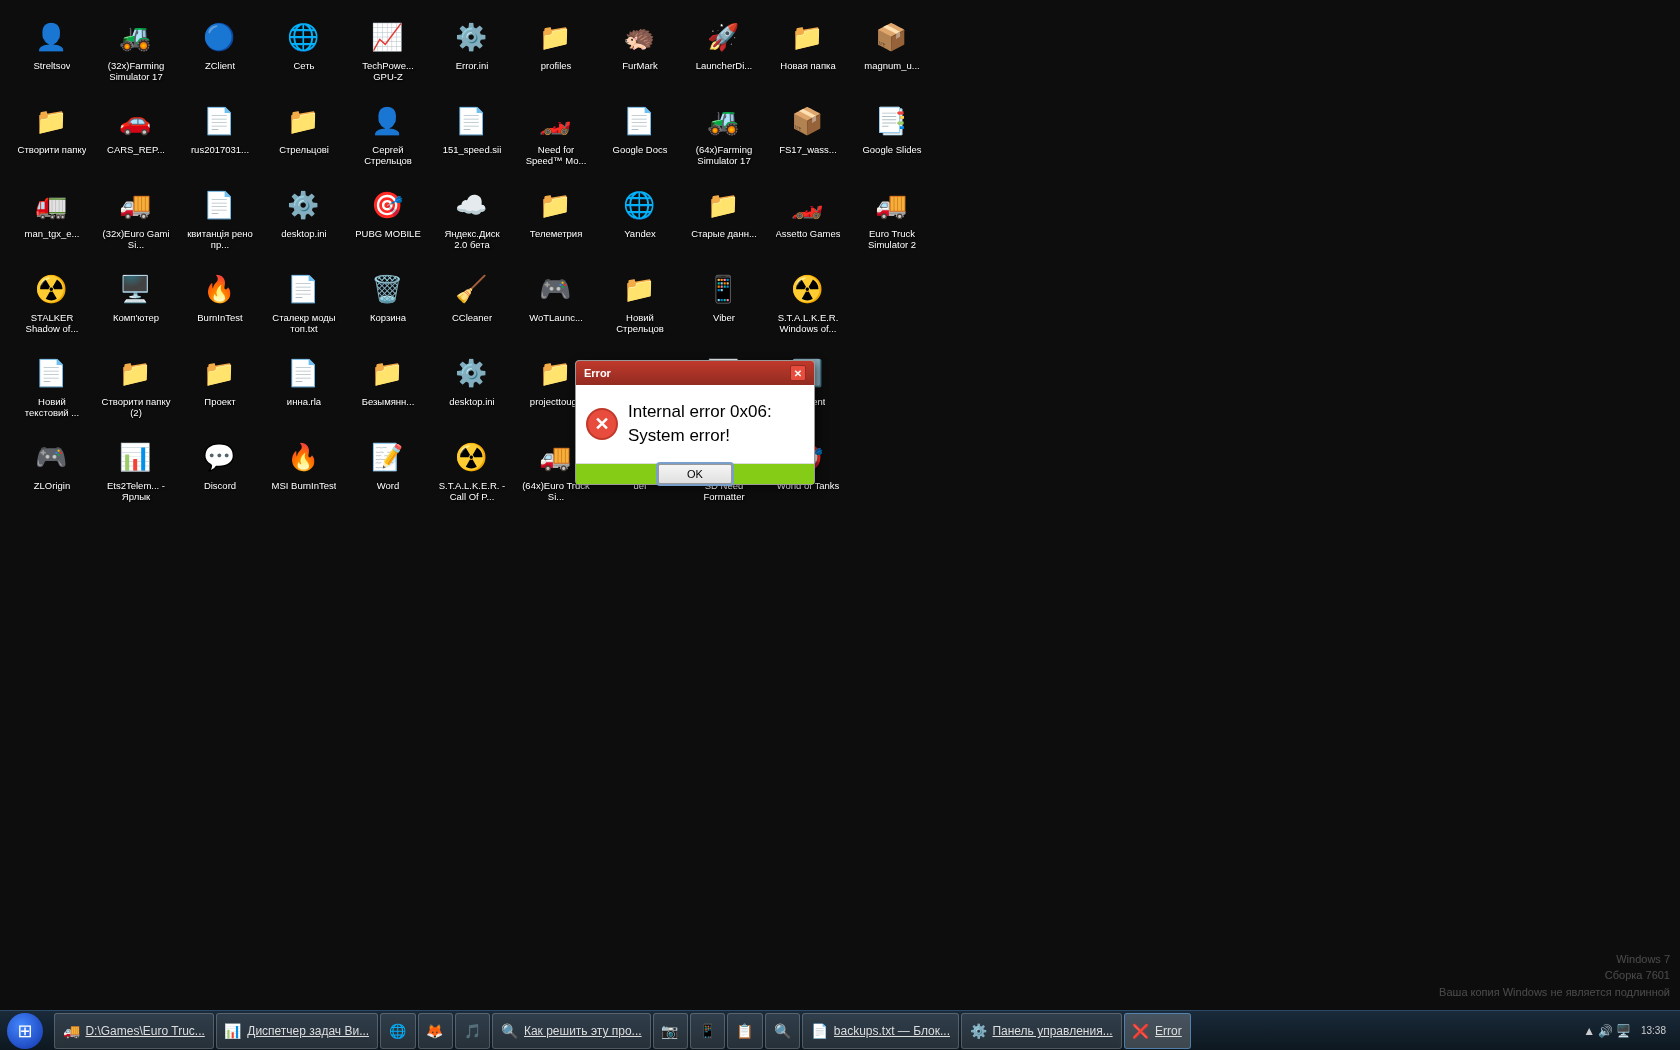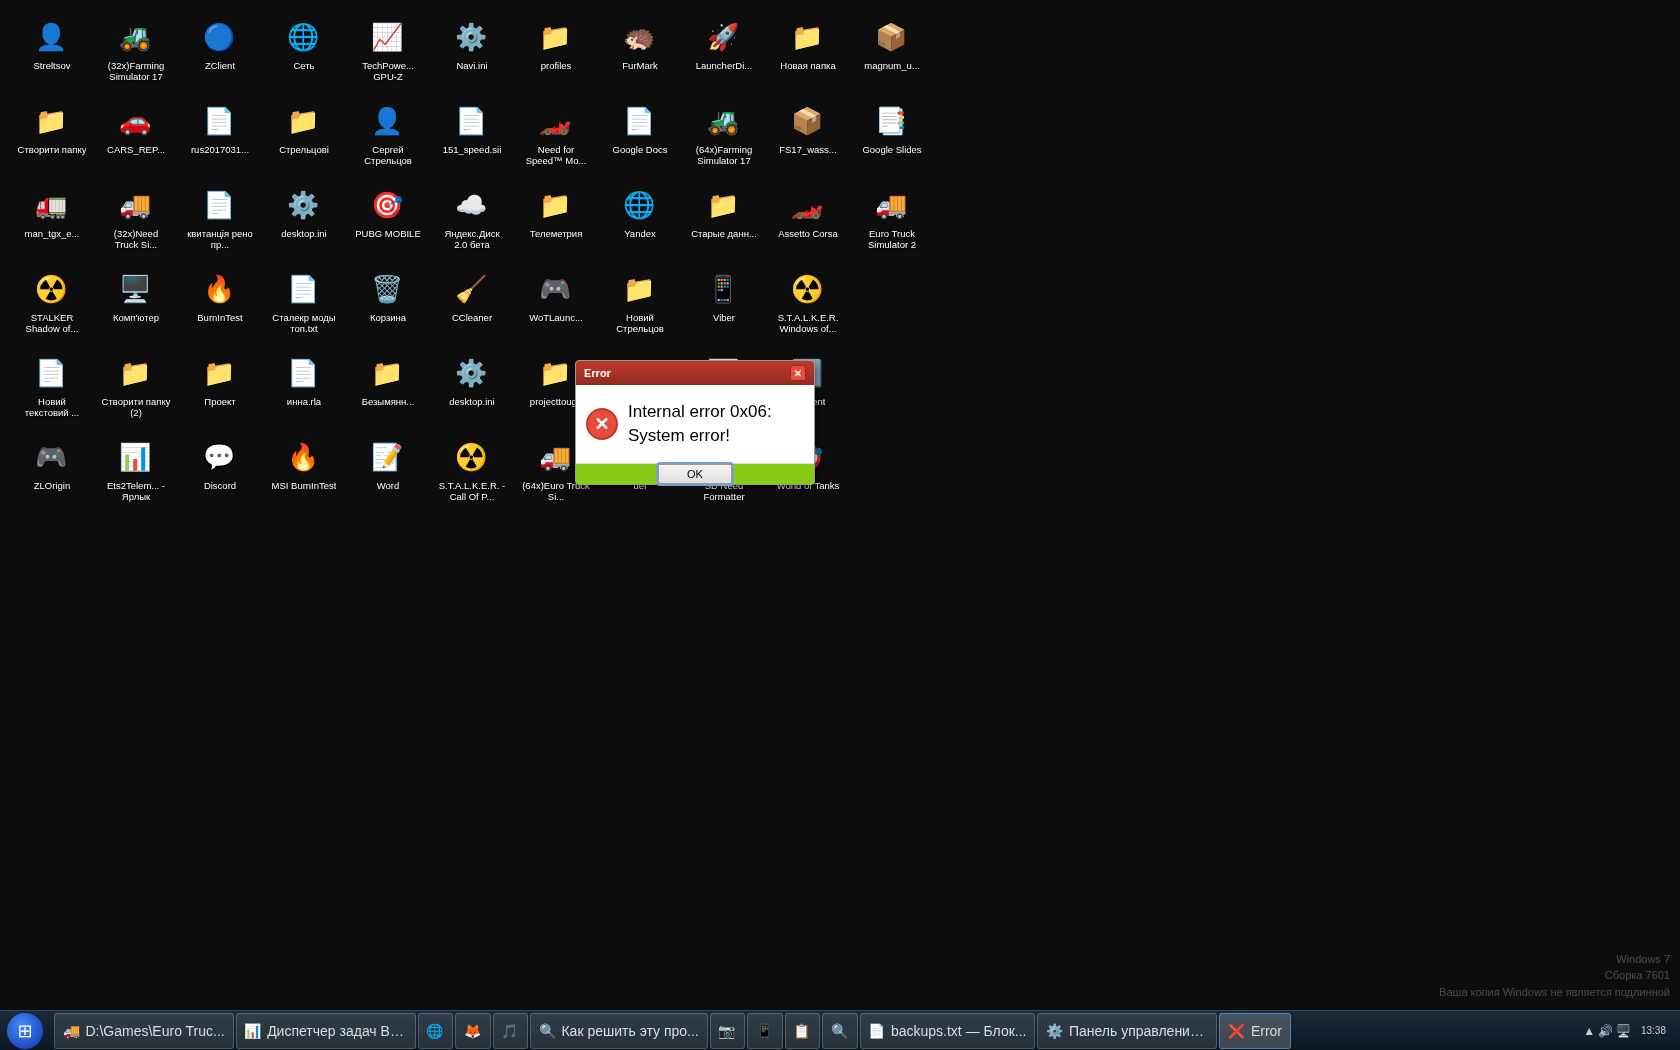--- a/index.html
+++ b/index.html
@@ -218,21 +218,22 @@
     }
 
     .taskbar-icon {
       font-size: 14px;
       flex-shrink: 0;
     }
 
     .taskbar-text {
       overflow: hidden;
       text-overflow: ellipsis;
-      font-size: 14px;
+      font-size: 12px;
+      text-decoration: underline;
     }
 
     .taskbar-right {
       display: flex;
       align-items: center;
       gap: 4px;
       padding: 0 8px;
       height: 100%;
     }
 
@@ -312,21 +313,21 @@
       <div class="desktop-icon">
     <div class="icon-img ico-green">🚜</div>
     <div class="icon-label">(32x)Farming Simulator 17</div>
   </div>
       <div class="desktop-icon">
     <div class="icon-img ico-blue">🚗</div>
     <div class="icon-label">CARS_REP...</div>
   </div>
       <div class="desktop-icon">
     <div class="icon-img ico-blue">🚚</div>
-    <div class="icon-label">(32x)Need Truck Si...</div>
+    <div class="icon-label">(32x)Euro Gami Si...</div>
   </div>
       <div class="desktop-icon">
     <div class="icon-img ico-gray">🖥️</div>
     <div class="icon-label">Комп'ютер</div>
   </div>
       <div class="desktop-icon">
     <div class="icon-img ico-yellow">📁</div>
     <div class="icon-label">Створити папку (2)</div>
   </div>
       <div class="desktop-icon">
@@ -400,21 +401,21 @@
       <div class="desktop-icon">
     <div class="icon-img ico-yellow">📁</div>
     <div class="icon-label">Безымянн...</div>
   </div>
       <div class="desktop-icon">
     <div class="icon-img ico-blue">📝</div>
     <div class="icon-label">Word</div>
   </div>
       <div class="desktop-icon">
     <div class="icon-img ico-gray">⚙️</div>
-    <div class="icon-label">Navi.ini</div>
+    <div class="icon-label">Error.ini</div>
   </div>
       <div class="desktop-icon">
     <div class="icon-img ico-white">📄</div>
     <div class="icon-label">151_speed.sii</div>
   </div>
       <div class="desktop-icon">
     <div class="icon-img ico-red">☁️</div>
     <div class="icon-label">Яндекс.Диск 2.0 бета</div>
   </div>
       <div class="desktop-icon">
@@ -504,21 +505,21 @@
       <div class="desktop-icon">
     <div class="icon-img ico-yellow">📁</div>
     <div class="icon-label">Новая папка</div>
   </div>
       <div class="desktop-icon">
     <div class="icon-img ico-orange">📦</div>
     <div class="icon-label">FS17_wass...</div>
   </div>
       <div class="desktop-icon">
     <div class="icon-img ico-red">🏎️</div>
-    <div class="icon-label">Assetto Corsa</div>
+    <div class="icon-label">Assetto Games</div>
   </div>
       <div class="desktop-icon">
     <div class="icon-img ico-yellow">☢️</div>
     <div class="icon-label">S.T.A.L.K.E.R. Windows of...</div>
   </div>
       <div class="desktop-icon">
     <div class="icon-img ico-green">⬇️</div>
     <div class="icon-label">uTorrent</div>
   </div>
       <div class="desktop-icon">

